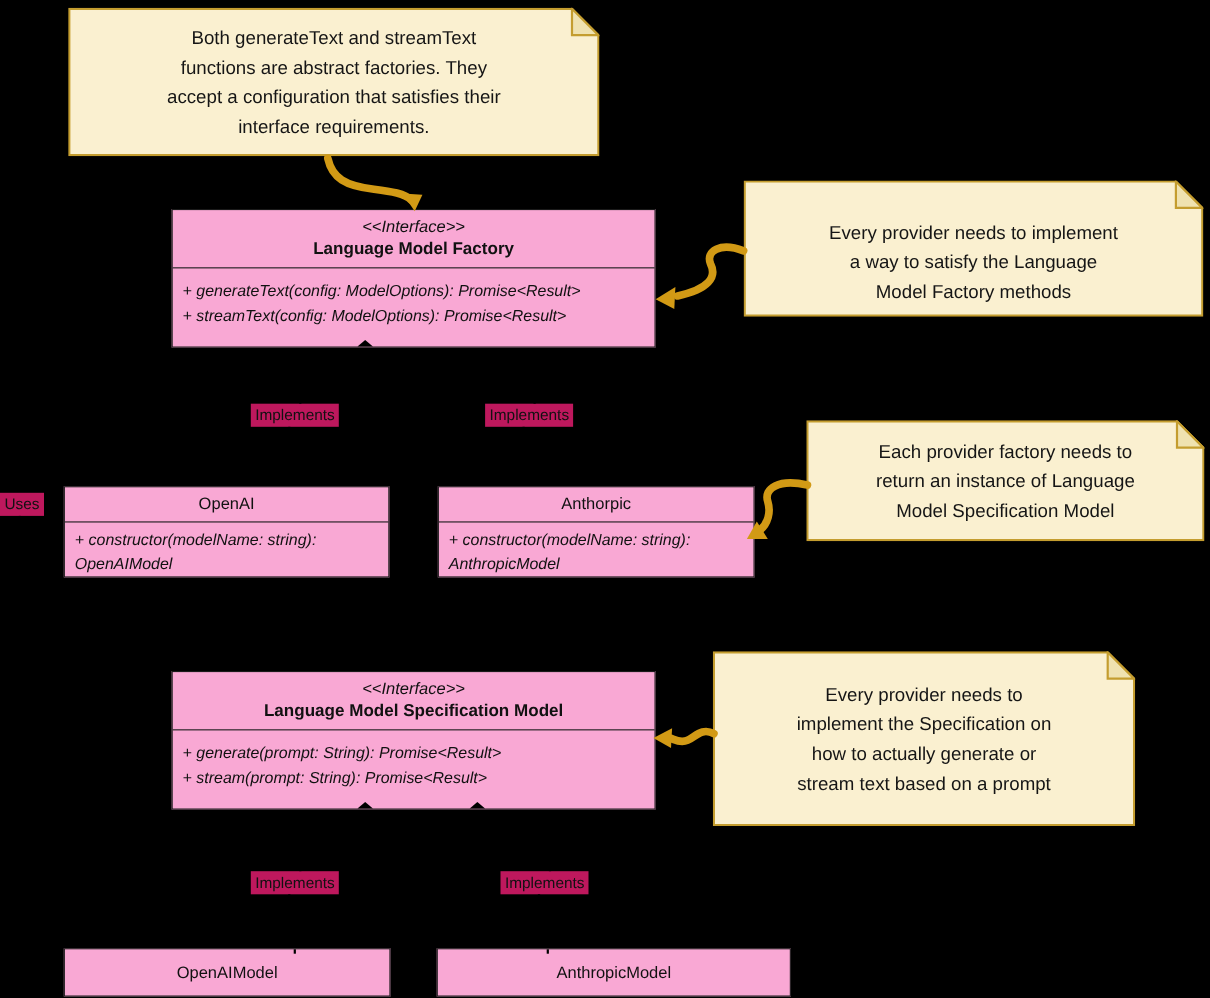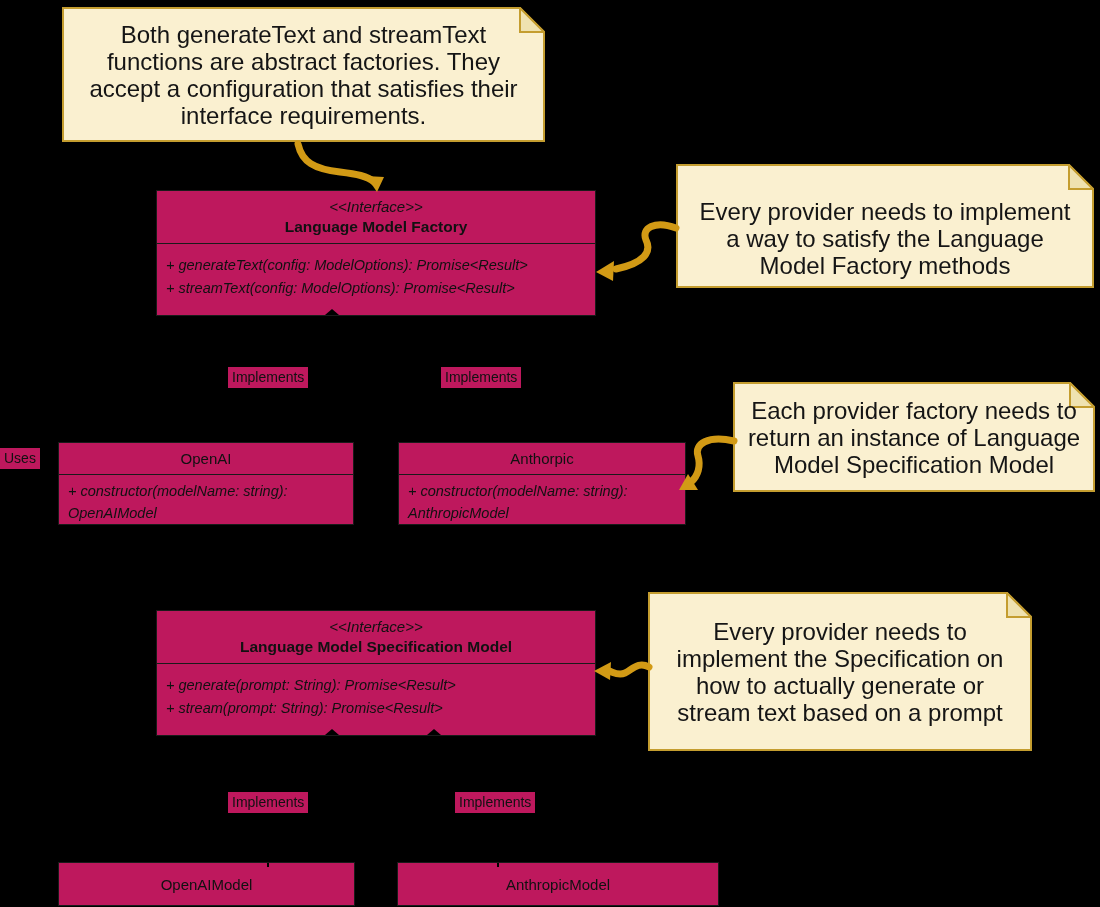--- a/index.html
+++ b/index.html
@@ -6,25 +6,25 @@
   body{
     width:1100px;height:907px;position:relative;overflow:hidden;
     background:#000;font-family:"Liberation Sans",sans-serif;
   }
   
   .note{position:absolute;}
   .note svg{position:absolute;left:0;top:0;display:block;}
   .note .note-text{
     position:absolute;left:6px;right:6px;top:0;bottom:0;
     display:flex;flex-direction:column;align-items:center;justify-content:center;
-    text-align:center;font-size:24px;line-height:27px;color:#151515;
+    text-align:center;font-size:17px;line-height:27px;color:#151515;
   }
   
   .umlbox{
-    position:absolute;background:#be185d;border:1px solid #1a1a1a;
+    position:absolute;background:#f9a8d4;border:1px solid #1a1a1a;
     box-sizing:border-box;color:#111;
   }
   .umlbox .titlecomp{
     border-bottom:1px solid #1a1a1a;text-align:center;
     display:flex;flex-direction:column;justify-content:center;
   }
   .umlbox .iface-stereo{font-style:italic;font-size:15px;line-height:20px;}
   .umlbox .iface-name{font-weight:bold;font-size:15.5px;line-height:20px;}
   .umlbox .class-name{font-weight:normal;font-size:15px;}
   .umlbox .methods{font-size:14.5px;line-height:23px;padding:10px 9px;font-style:italic;}

